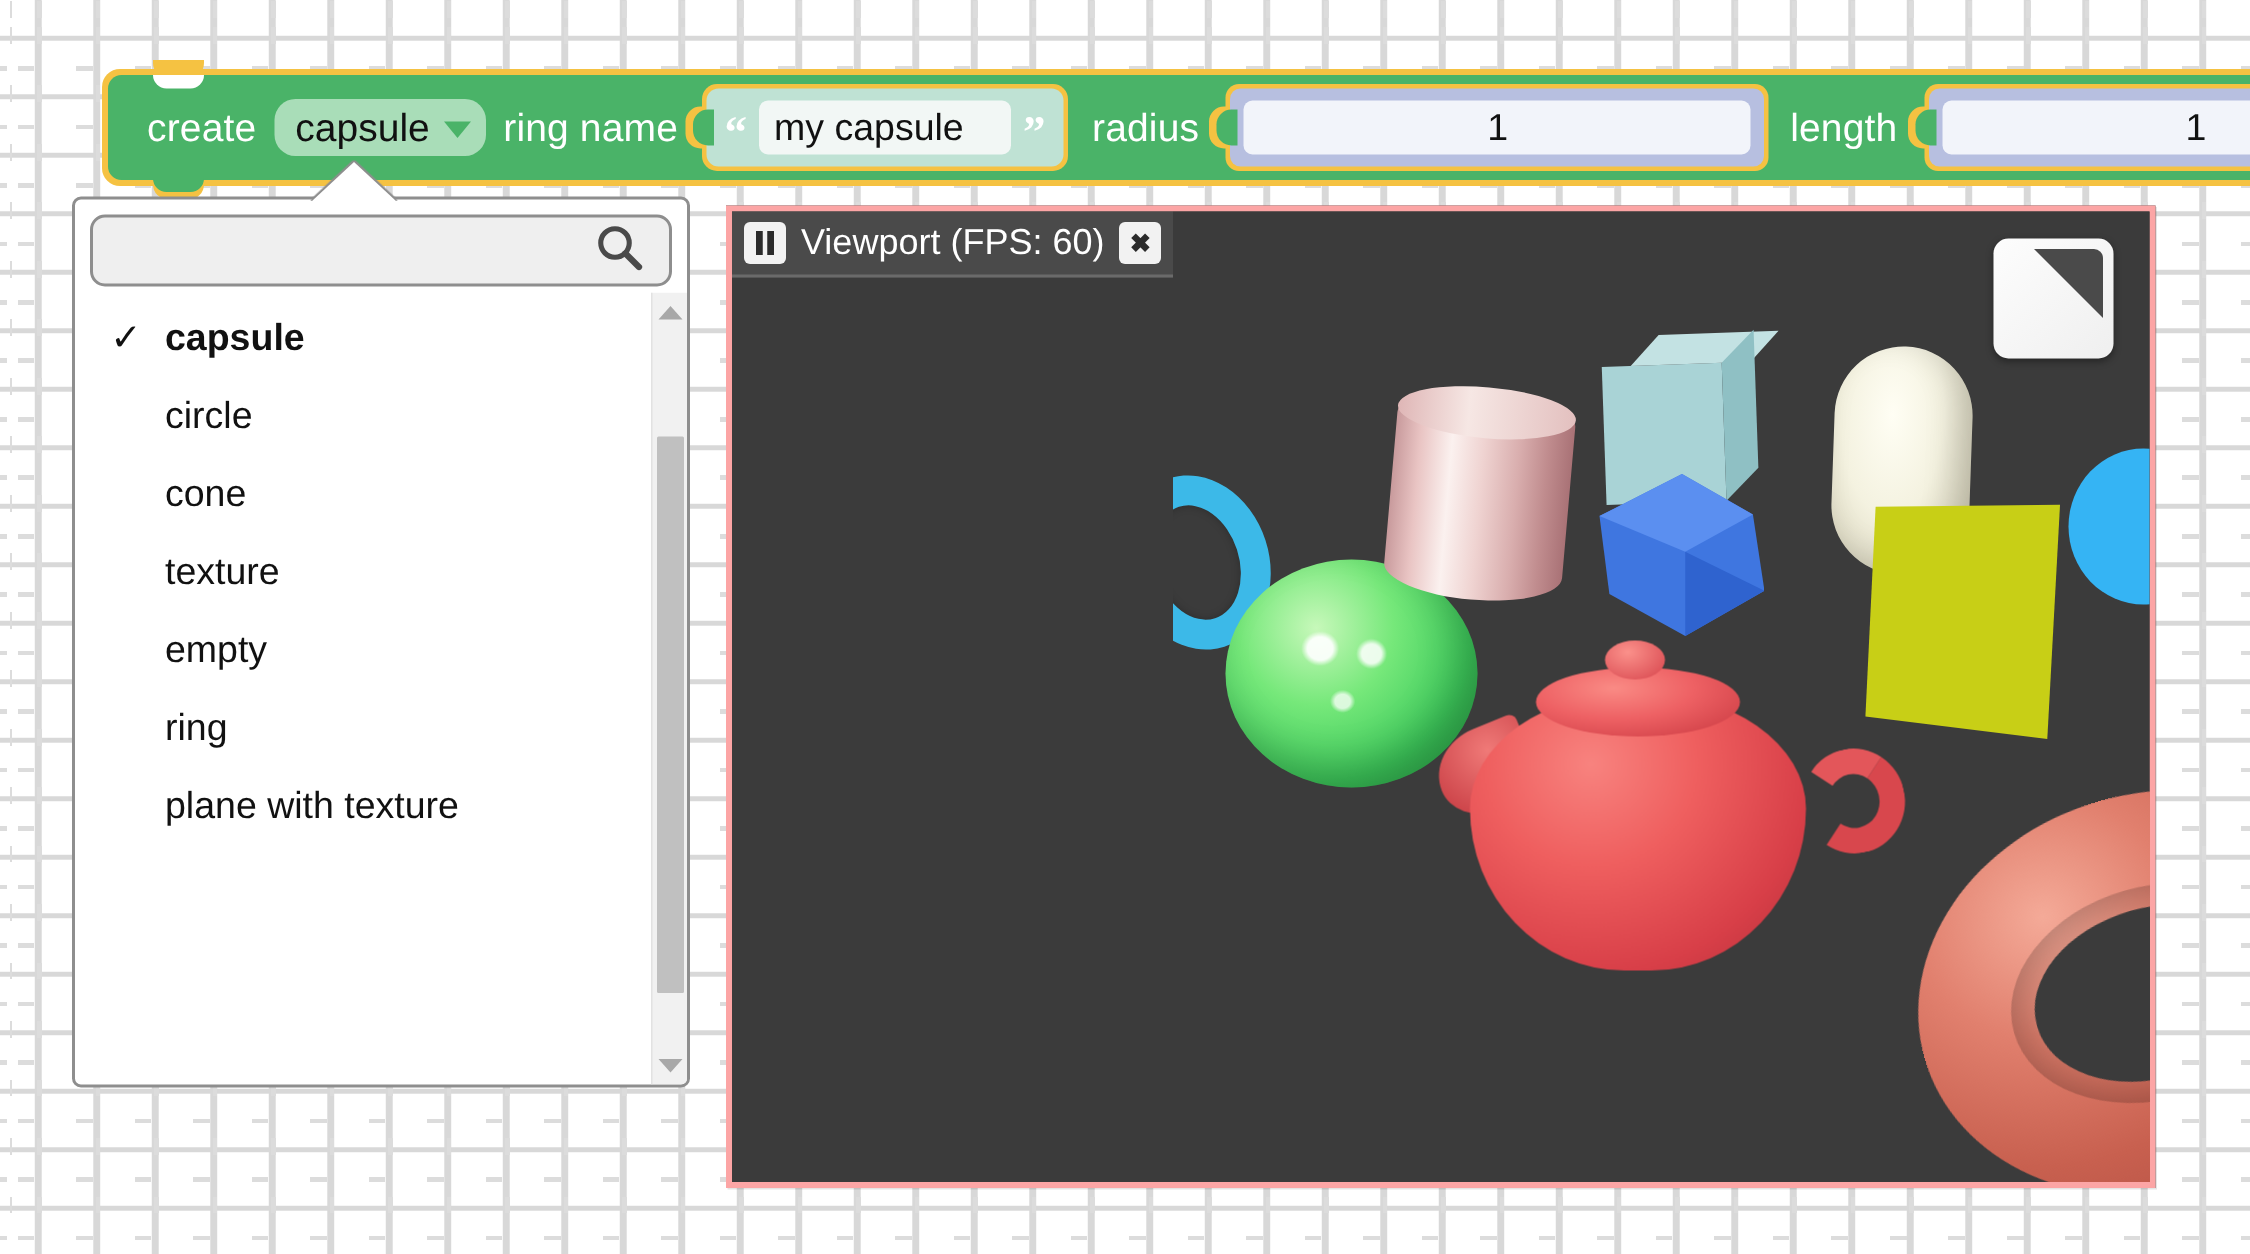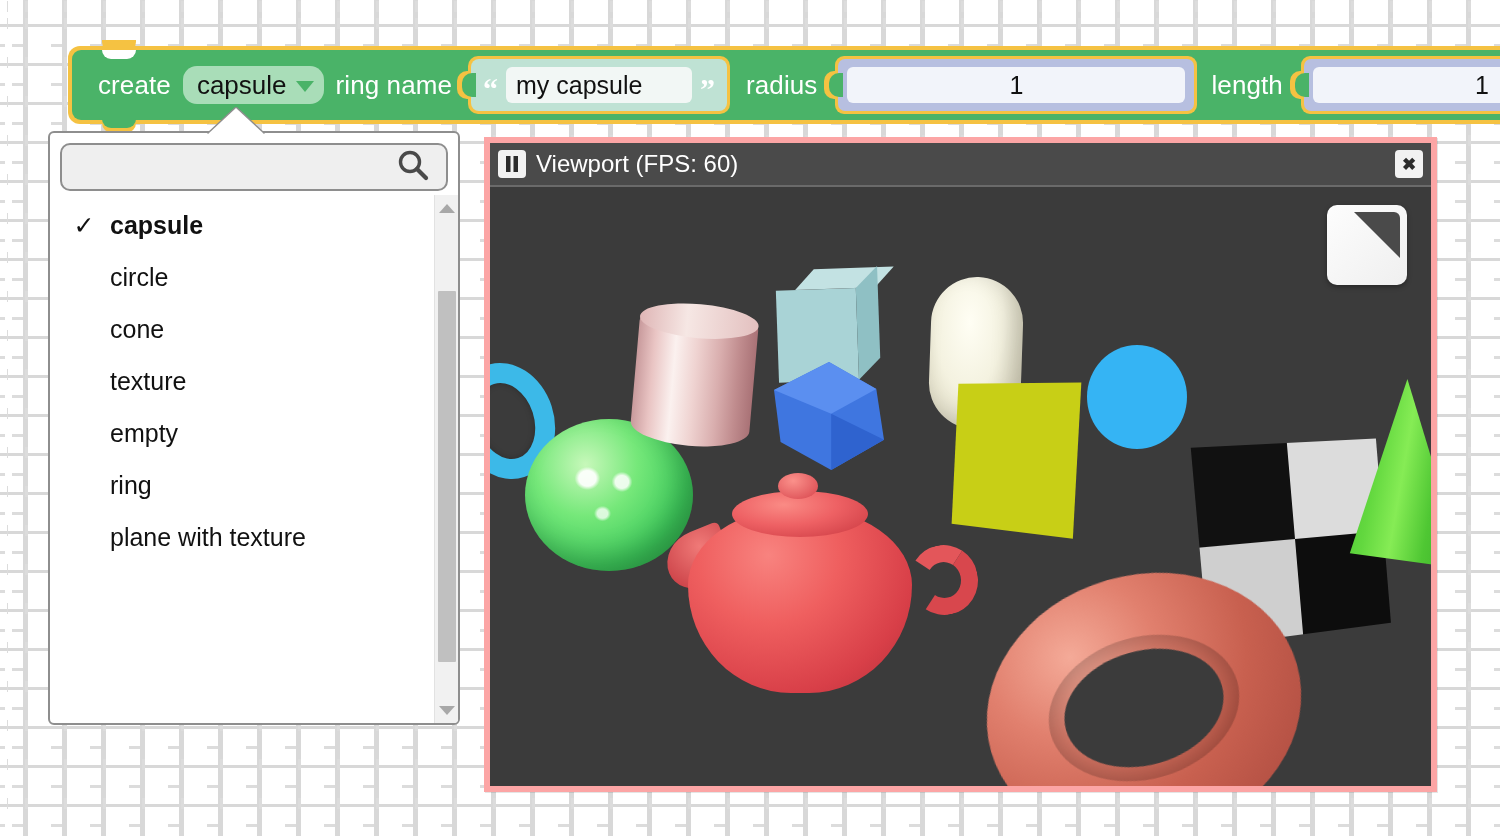--- a/index.html
+++ b/index.html
@@ -179,21 +179,21 @@
   .quote.close { margin-top: 8px; }
   .text-input {
     background: #f2f7f5;
     border: none;
     border-radius: 6px;
     height: 36px;
     font-size: 25px;
     color: #111;
     font-family: "Liberation Sans", sans-serif;
     padding: 0 10px;
-    width: 186px;
+    width: 168px;
     outline: none;
   }
   
   .num-socket {
     position: relative;
     background: #f5c242;
     border-radius: 9px;
     padding: 3px;
     margin: 0 2px 0 6px;
     display: flex;
@@ -344,24 +344,24 @@
     background: #c0c0c0;
     border-radius: 1px;
   }
 
   
   .viewport {
     position: absolute;
     left: 484px; top: 137px;
     width: 953px; height: 655px;
     background: #3b3b3b;
-    border: 6px solid #fca5a5;
+    border: 4px solid #fca5a5;
     z-index: 10;
     display: flex;
-    flex-direction: column;
+    flex-direction: row;
     box-shadow: 1px 1px 0 rgba(0,0,0,0.10);
   }
   .vp-titlebar {
     height: 44px;
     background: #4a4a4a;
     border-bottom: 2px solid #6a6a6a;
     display: flex;
     align-items: center;
     padding: 0 8px;
     gap: 10px;

